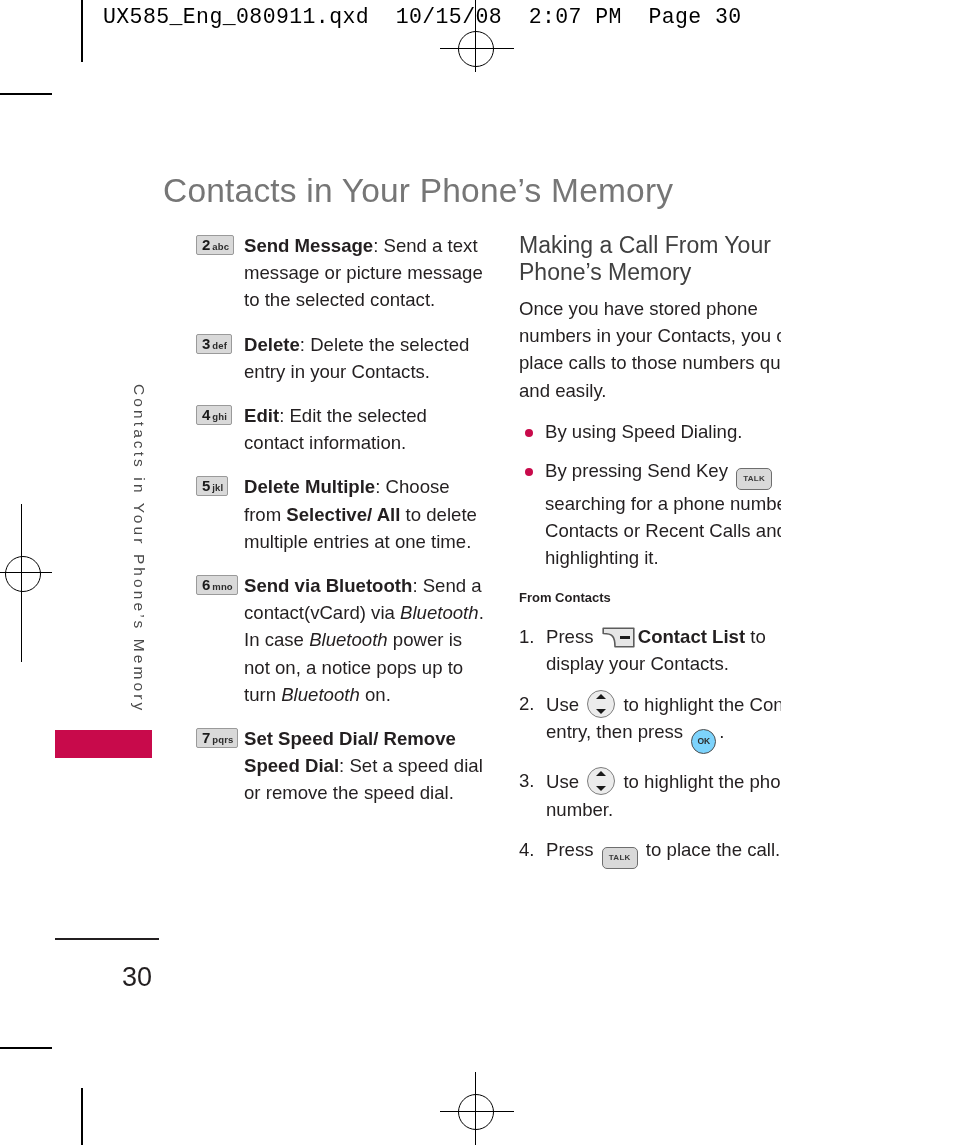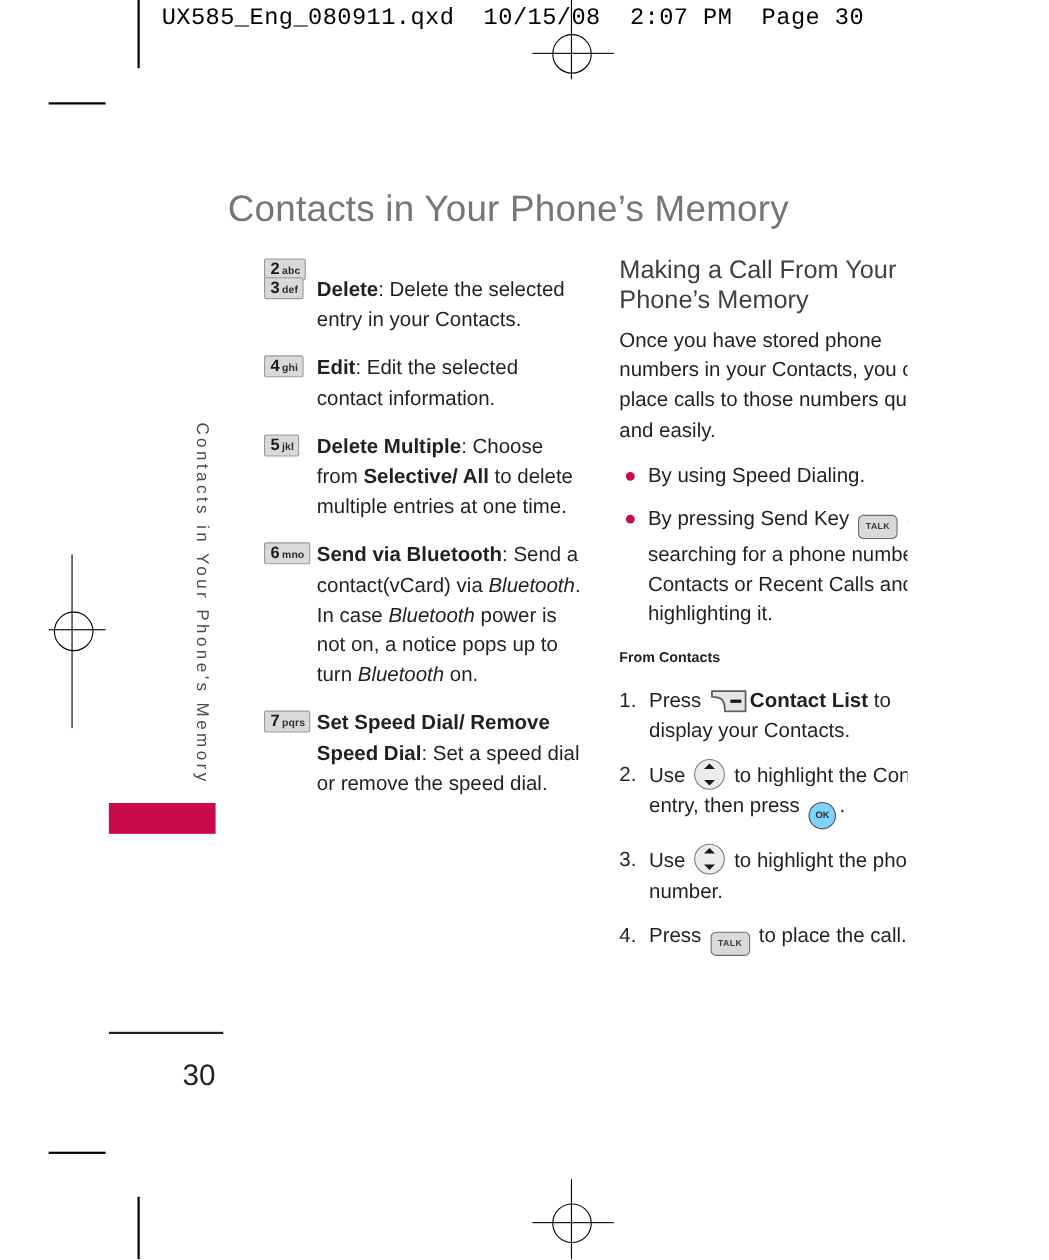--- a/index.html
+++ b/index.html
@@ -10,21 +10,20 @@
   body {
     font-family: "Liberation Sans", sans-serif;
     color: #231f20;
   }
   #page {
     position: relative;
     width: 781px;
     height: 1145px;
     overflow: hidden;
     background: #ffffff;
-    margin-left: 44px;
   }
 
   
   .mark { position: absolute; background: #000; }
   .reg-circle {
     position: absolute;
     border: 1.4px solid #000;
     border-radius: 50%;
     background: transparent;
   }
@@ -287,20 +286,21 @@
 
   <h1 class="page-title">Contacts in Your Phone’s Memory</h1>
 
   <div class="col col-left">
 
     <div class="key-item">
       <span class="key-badge">
         <span class="kb-num">2</span>
         <span class="kb-sub">abc</span>
       </span>
+      <span class="ki-text"><span class="b">Send Message</span><span>: Send a text message or picture message to the selected contact.</span></span>
     </div>
 
     <div class="key-item">
       <span class="key-badge">
         <span class="kb-num">3</span>
         <span class="kb-sub">def</span>
       </span>
       <span class="ki-text"><span class="b">Delete</span><span>: Delete the selected entry in your Contacts.</span></span>
     </div>
 

